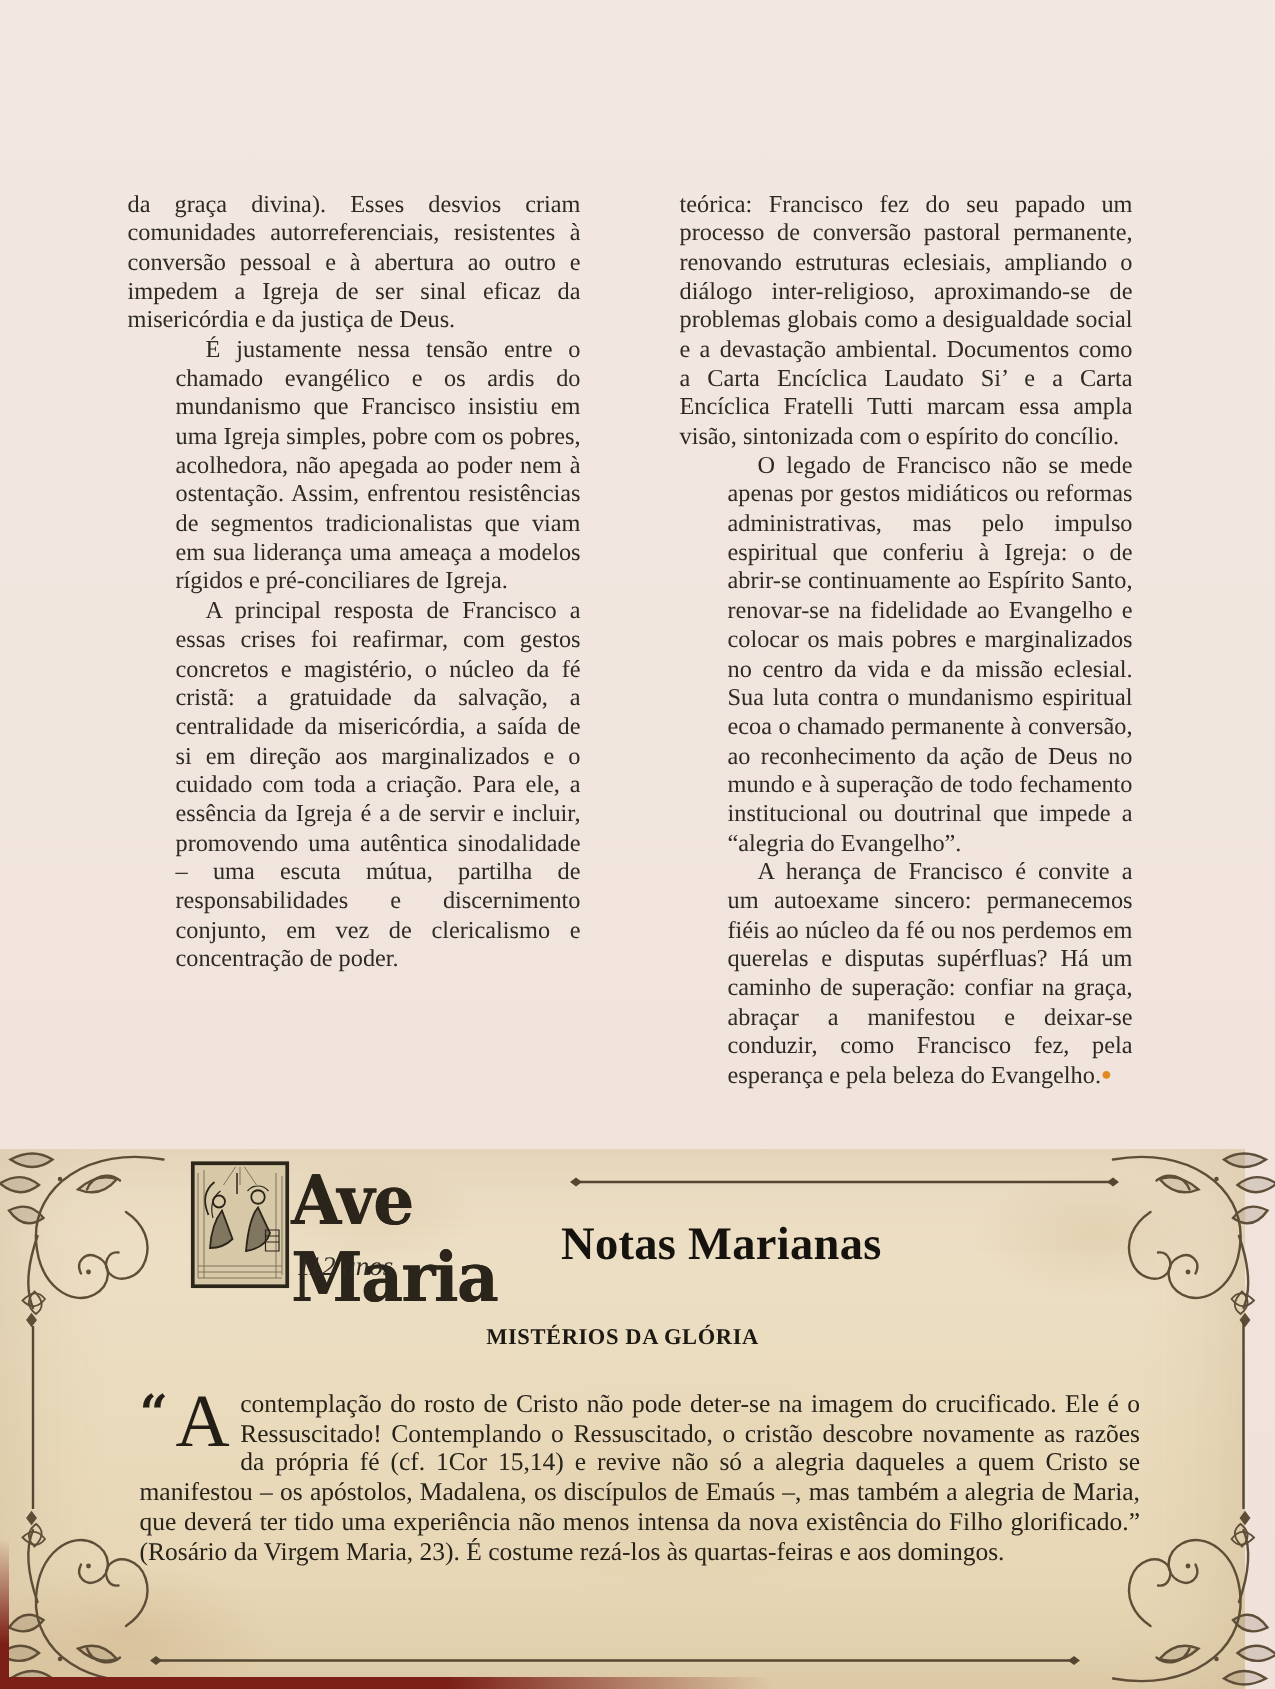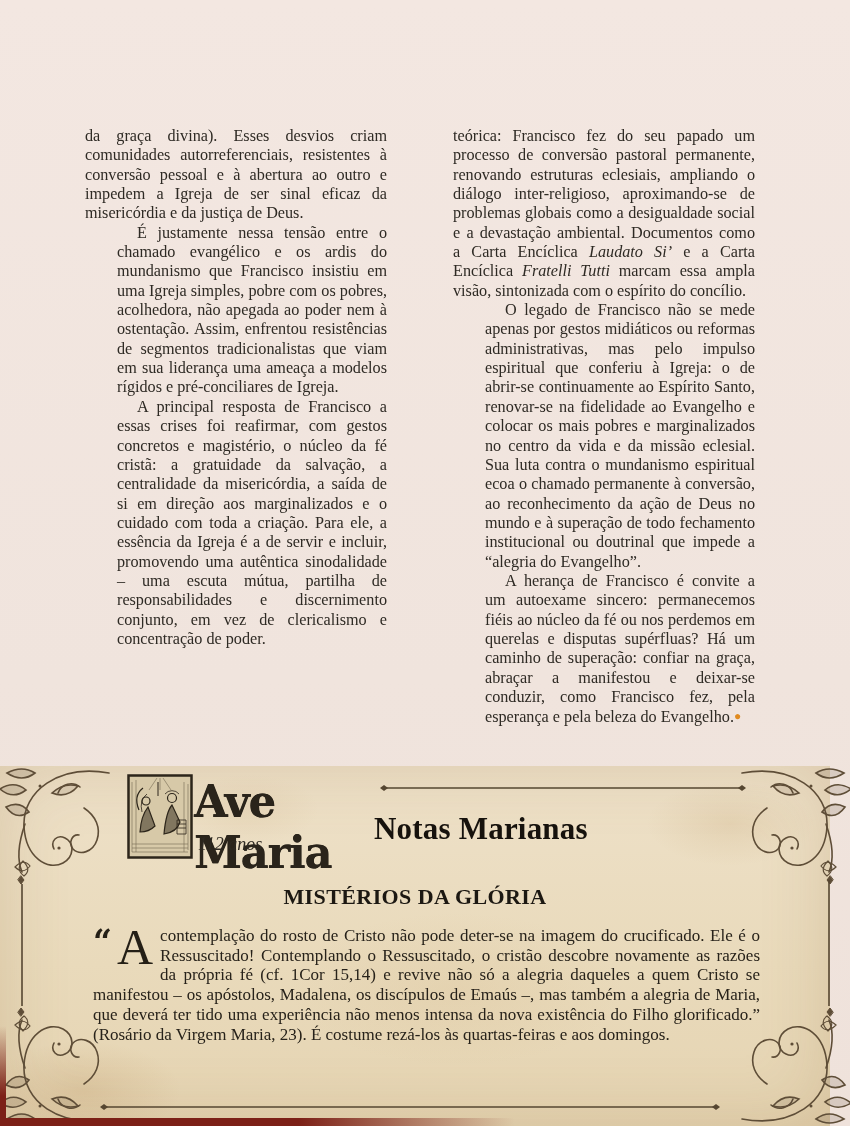--- a/index.html
+++ b/index.html
@@ -6,21 +6,21 @@
   .page{position:relative;width:850px;height:1126px;overflow:hidden;
         font-family:"Liberation Serif",serif;
         background:linear-gradient(180deg,#f3e7e1 0%,#f0e4dd 60%,#efe2db 100%);}
   
   .article{position:absolute;left:85px;top:0;width:670px;height:766px;overflow:hidden;
            display:flex;gap:66px;padding-top:127px;box-sizing:border-box;}
   .col{width:302px;text-align:justify;color:var(--ink,#2e2a24);
        font-size:16.2px;line-height:19.35px;hyphens:auto;}
   .col p{margin:0;}
   .col p.ind{text-indent:20px;margin-left:32px;}
-  .col .it{font-style:italic;}
+  .col .it{}
   .col .dot{color:var(--accent-dot,#e08a1f);font-size:12px;vertical-align:2px;letter-spacing:0;}
   
   .panel{position:absolute;left:0;top:766px;width:830px;height:360px;
          background:
            radial-gradient(ellipse 140px 70px at 10% 90%, rgba(165,115,55,.16), transparent 70%),
            radial-gradient(ellipse 120px 60px at 88% 16%, rgba(170,125,60,.13), transparent 70%),
            radial-gradient(ellipse 240px 110px at 55% 62%, rgba(190,150,90,.10), transparent 70%),
            radial-gradient(ellipse 100px 50px at 30% 12%, rgba(180,140,80,.10), transparent 70%),
            linear-gradient(180deg,#eee1c9 0%,#e9dabb 55%,#e5d4b2 100%);
          box-shadow:inset 0 0 70px rgba(140,100,50,.20);}
@@ -28,21 +28,21 @@
   .woodcut{position:absolute;left:127px;top:8px;width:66px;height:85px;}
   .logo-title{position:absolute;left:194px;top:10px;width:230px;
               font-family:"DejaVu Serif",serif;font-weight:bold;font-size:43px;line-height:48px;
               letter-spacing:-1px;color:#2a241b;transform:scaleY(1.06);transform-origin:top left;
               text-shadow:0.4px 0 0 #2a241b;}
   .logo-sub{position:absolute;left:198px;top:68px;font-style:italic;font-size:18px;color:#2e2922;}
   .section-title{position:absolute;left:374px;top:46px;margin:0;
                  font-family:"Liberation Serif",serif;font-weight:bold;font-size:31px;line-height:34px;
                  color:#16120d;letter-spacing:.2px;}
   .feature-title{position:absolute;left:0;top:118px;width:100%;margin:0;text-align:center;
-                 font-weight:bold;font-size:22px;letter-spacing:.4px;color:#1c1812;}
+                 font-weight:bold;font-size:15px;letter-spacing:.4px;color:#1c1812;}
   .quote{position:absolute;left:93px;top:160px;width:667px;margin:0;
          font-size:17px;line-height:19.7px;text-align:justify;color:#27221a;hyphens:auto;}
   .lead{float:left;height:41px;margin:0 7px 0 0;display:flex;align-items:flex-start;}
   .qmark{font-family:"DejaVu Serif",serif;font-weight:bold;font-size:33px;line-height:33px;
          margin:-1px 5px 0 0;color:#241f16;}
   .dropcap{font-size:50px;line-height:42px;color:#241f16;}
   .bottom-strip{position:absolute;left:0;bottom:0;width:100%;height:8px;
                 background:linear-gradient(90deg,var(--edge-red,#7c2017) 0%,var(--edge-red,#7c2017) 36%,rgba(124,32,23,0) 62%);}
   .left-strip{position:absolute;left:0;bottom:0;width:6px;height:100px;
               background:linear-gradient(0deg,var(--edge-red,#7c2017) 30%,rgba(124,32,23,0) 100%);}

